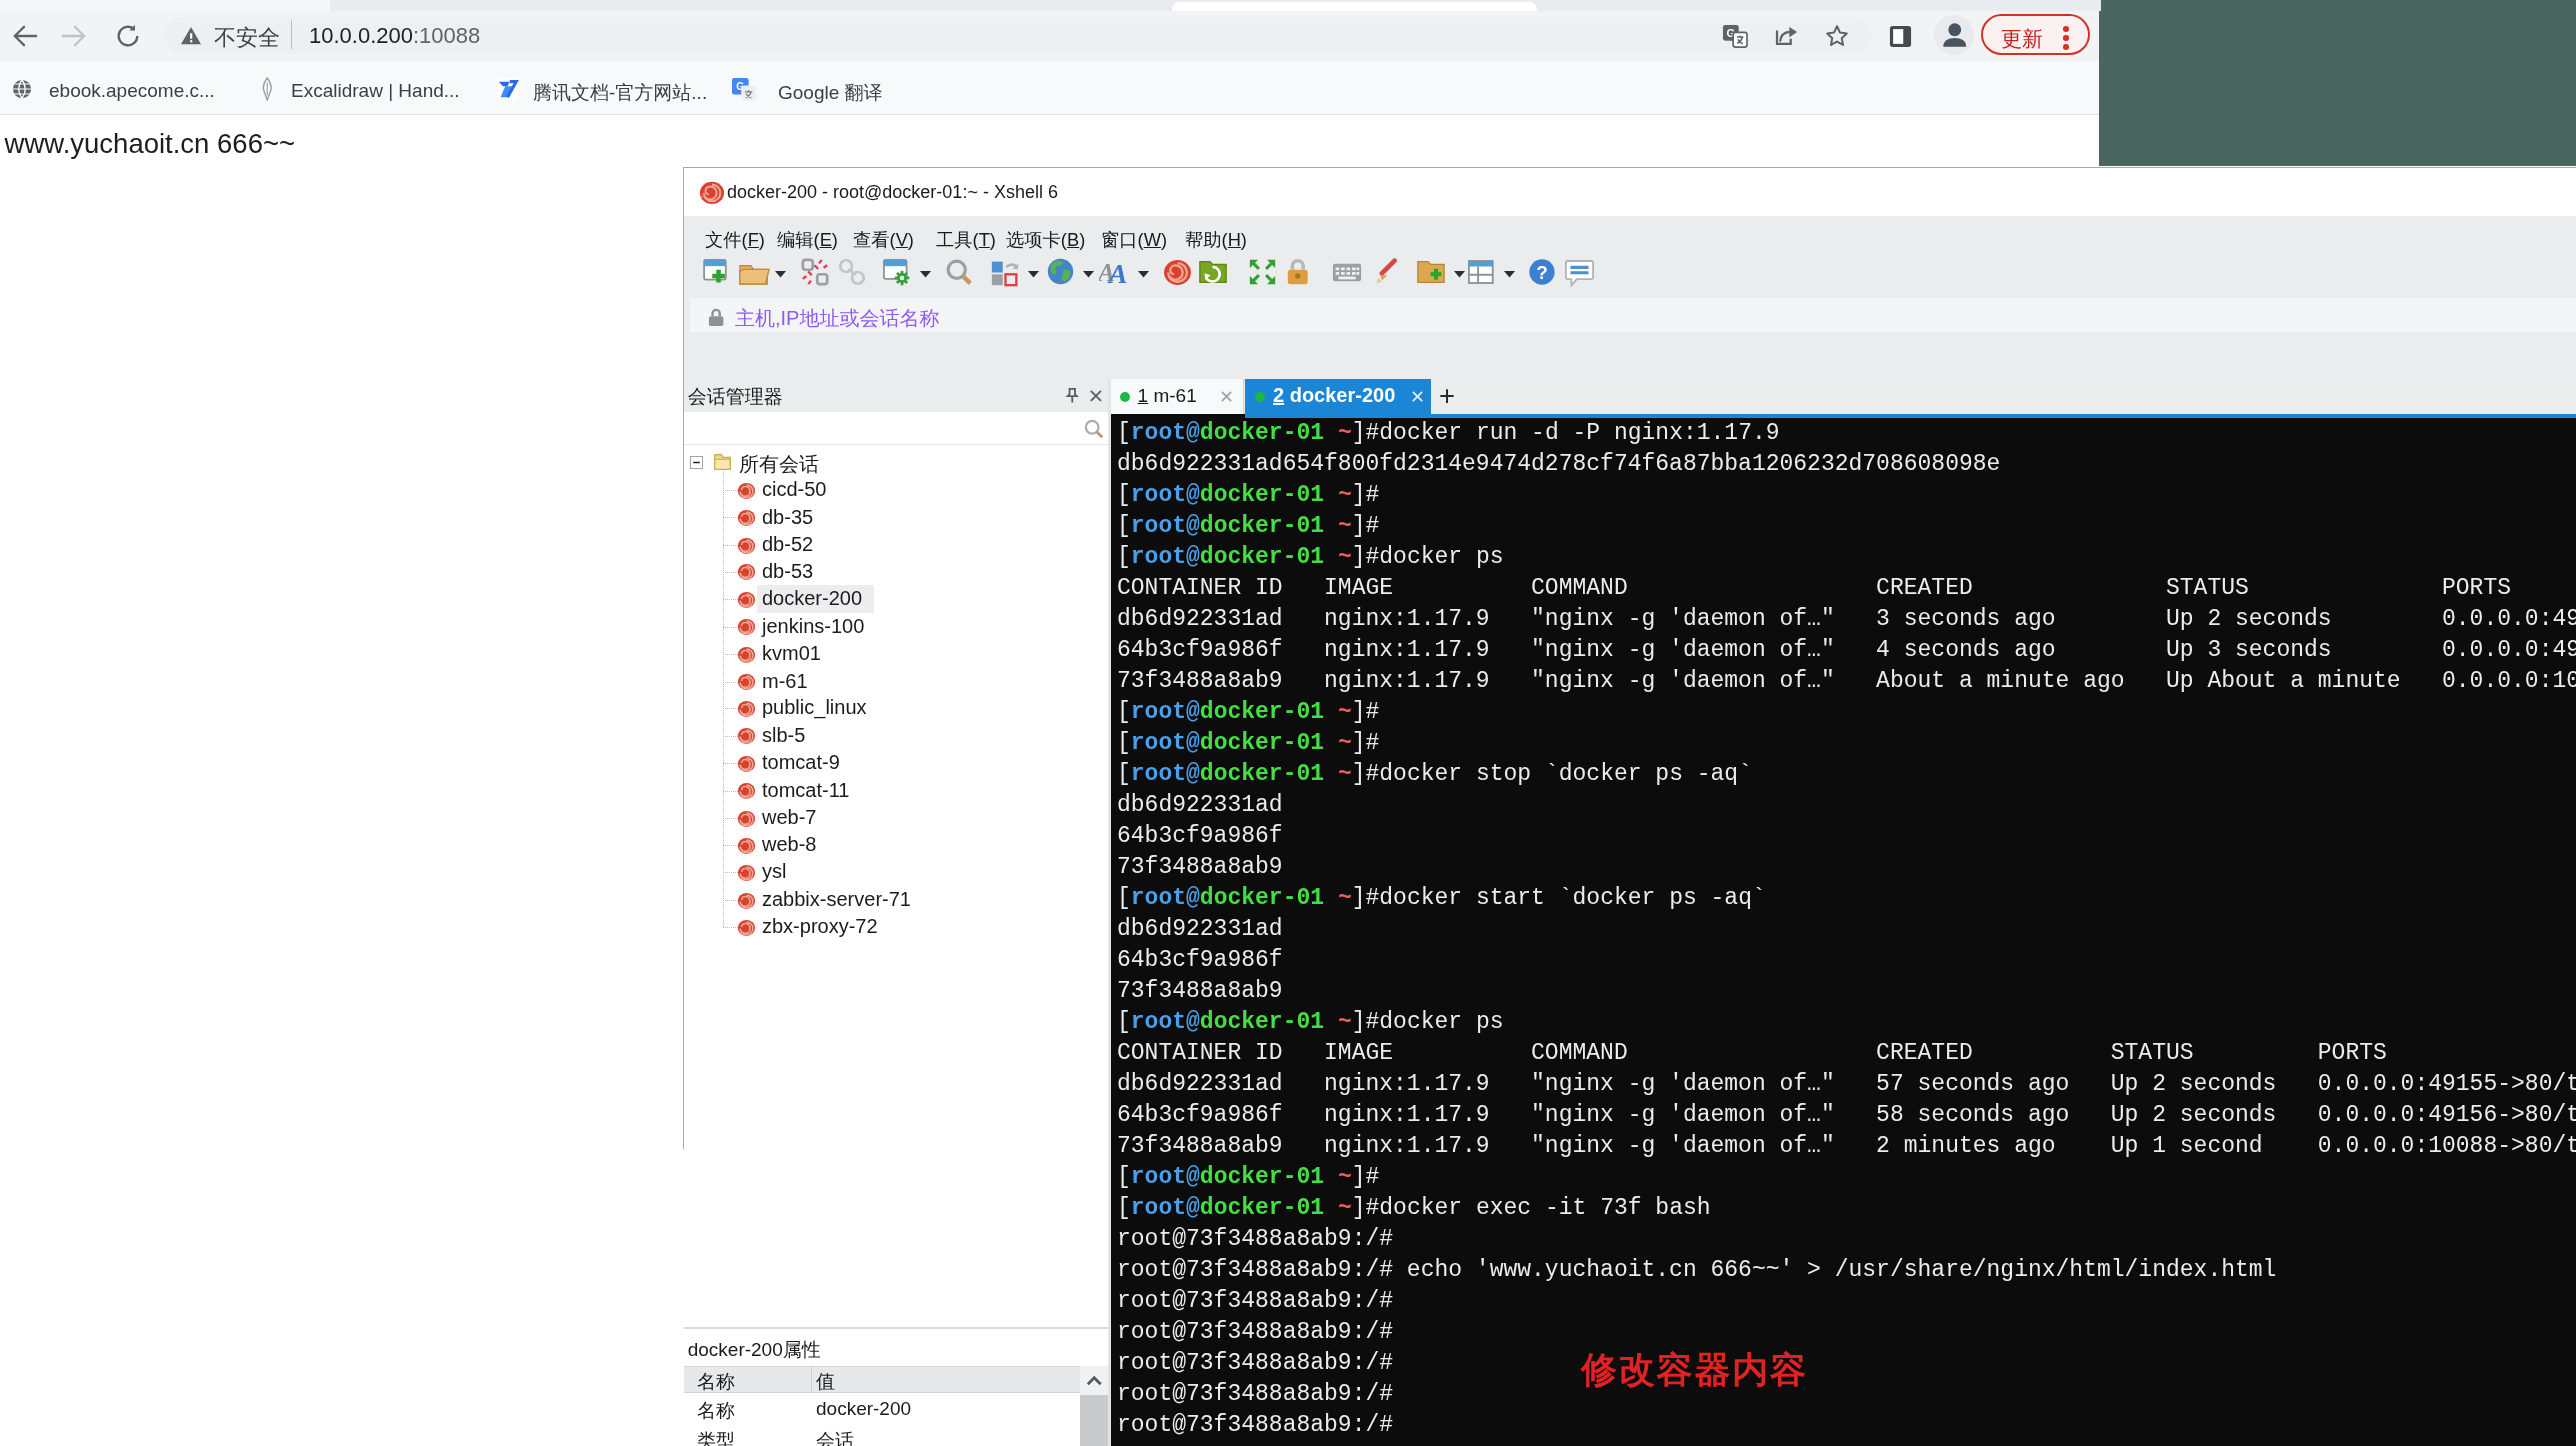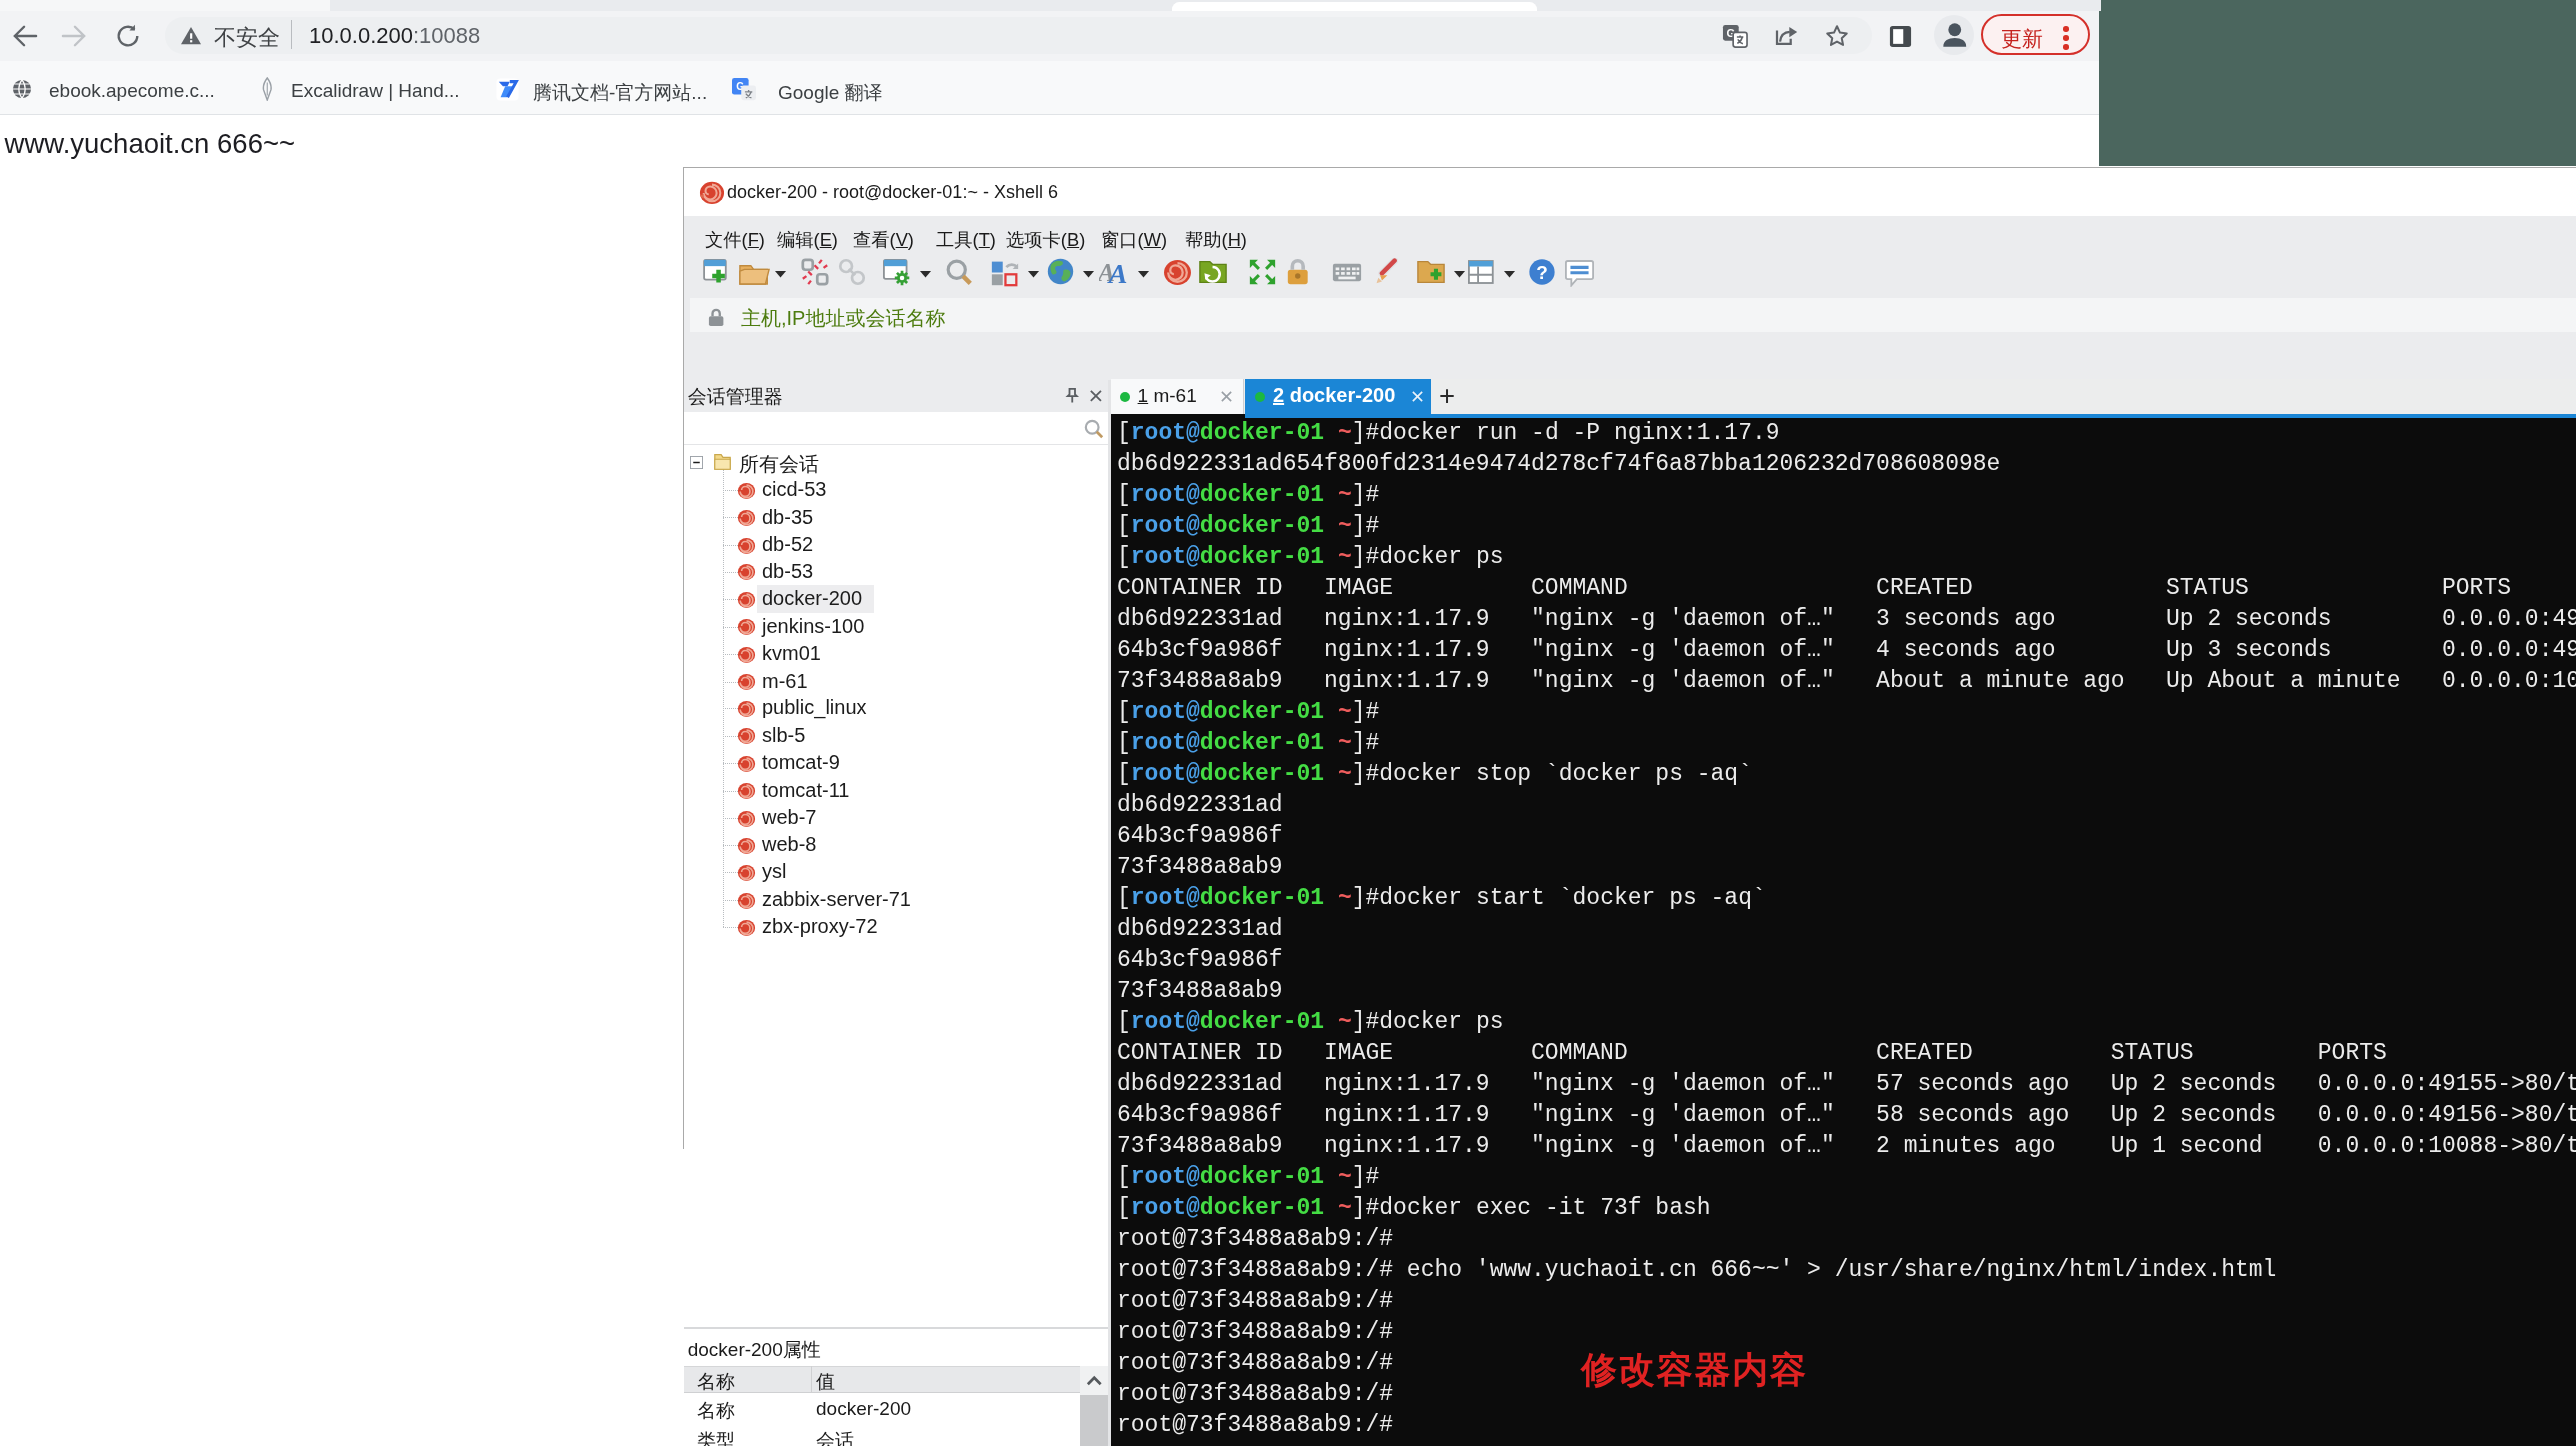--- a/index.html
+++ b/index.html
@@ -304,21 +304,21 @@
   </div>
 
   <div class="a" style="left:0;top:128px;width:1893px;height:44px;background:#ebecee">
     <div class="a" style="left:6.4px;top:1.8px;right:0;height:34px;background:#f4f5f6"></div>
     <div class="a" id="hostlock" style="left:23px;top:12px">
       <svg width="18.3" height="19" viewBox="0 0 20 21">
           <rect x="2" y="9" width="16" height="11" rx="2" fill="#8d9296"></rect>
           <path d="M6 9V6a4 4 0 0 1 8 0v3" fill="none" stroke="#8d9296" stroke-width="2.6"></path>
         </svg>
     </div>
-    <div class="a" style="left:57px;top:9.2px;font-size:20px;color:#4d7c0f">主机,IP地址或会话名称</div>
+    <div class="a" style="left:51px;top:9.2px;font-size:20px;color:#8b5cf6">主机,IP地址或会话名称</div>
   </div>
 
 
   <div class="a" id="spanel" style="left:0;top:212px;width:424px;height:1068px;background:#fff">
 
     <div class="a" style="left:0;top:0;width:424px;height:32px;background:#ebecee"></div>
     <div class="a" style="left:3.7px;top:3.7px;font-size:19px;color:#1a1a1a">会话管理器</div>
     <svg class="a" style="left:380px;top:7.3px" width="16.5" height="17.4" viewBox="0 0 18 19">
         <path d="M6 2h6v6l2 2H4l2-2zM9 10v7" stroke="#5a5e62" stroke-width="2" fill="none"></path>
       </svg>
@@ -342,21 +342,21 @@
       <svg class="a" style="left:29px;top:7.3px" width="19" height="19" viewBox="0 0 21 21">
           <path d="M2 3h7l2 3h8v13H2z" fill="#f3d98a" stroke="#c9a84c" stroke-width="1.4"></path>
           <path d="M2 8h17v11H2z" fill="#f8e6ae" stroke="#c9a84c" stroke-width="1.2"></path>
         </svg>
       <div class="trow" style="left:55px;top:5.5px">所有会话</div>
       <div class="a" style="left:39px;top:45px;width:14.7px;height:0.9px;border-top:0.9px dotted #b8bcc0"></div>
       <svg class="a" style="left:53px;top:36px" width="19" height="19" viewBox="0 0 21 21">
           <ellipse cx="10.5" cy="11" rx="9.5" ry="8.8" fill="#d8422e"></ellipse>
           <path d="M10.5 4.5a7 7 0 1 1-7 7 5.4 5.4 0 0 0 5.4 5.4 5.4 5.4 0 0 0 0-10.8 3.8 3.8 0 0 0-3.8 3.8" fill="none" stroke="#f0a896" stroke-width="1.8"></path>
         </svg>
-      <div class="trow" style="top:33px">cicd-53</div>
+      <div class="trow" style="top:33px">cicd-50</div>
       <div class="a" style="left:39px;top:72px;width:14.7px;height:0.9px;border-top:0.9px dotted #b8bcc0"></div>
       <svg class="a" style="left:53px;top:63px" width="19" height="19" viewBox="0 0 21 21">
           <ellipse cx="10.5" cy="11" rx="9.5" ry="8.8" fill="#d8422e"></ellipse>
           <path d="M10.5 4.5a7 7 0 1 1-7 7 5.4 5.4 0 0 0 5.4 5.4 5.4 5.4 0 0 0 0-10.8 3.8 3.8 0 0 0-3.8 3.8" fill="none" stroke="#f0a896" stroke-width="1.8"></path>
         </svg>
       <div class="trow" style="top:61px">db-35</div>
       <div class="a" style="left:39px;top:100px;width:14.7px;height:0.9px;border-top:0.9px dotted #b8bcc0"></div>
       <svg class="a" style="left:53px;top:91px" width="19" height="19" viewBox="0 0 21 21">
           <ellipse cx="10.5" cy="11" rx="9.5" ry="8.8" fill="#d8422e"></ellipse>
           <path d="M10.5 4.5a7 7 0 1 1-7 7 5.4 5.4 0 0 0 5.4 5.4 5.4 5.4 0 0 0 0-10.8 3.8 3.8 0 0 0-3.8 3.8" fill="none" stroke="#f0a896" stroke-width="1.8"></path>

